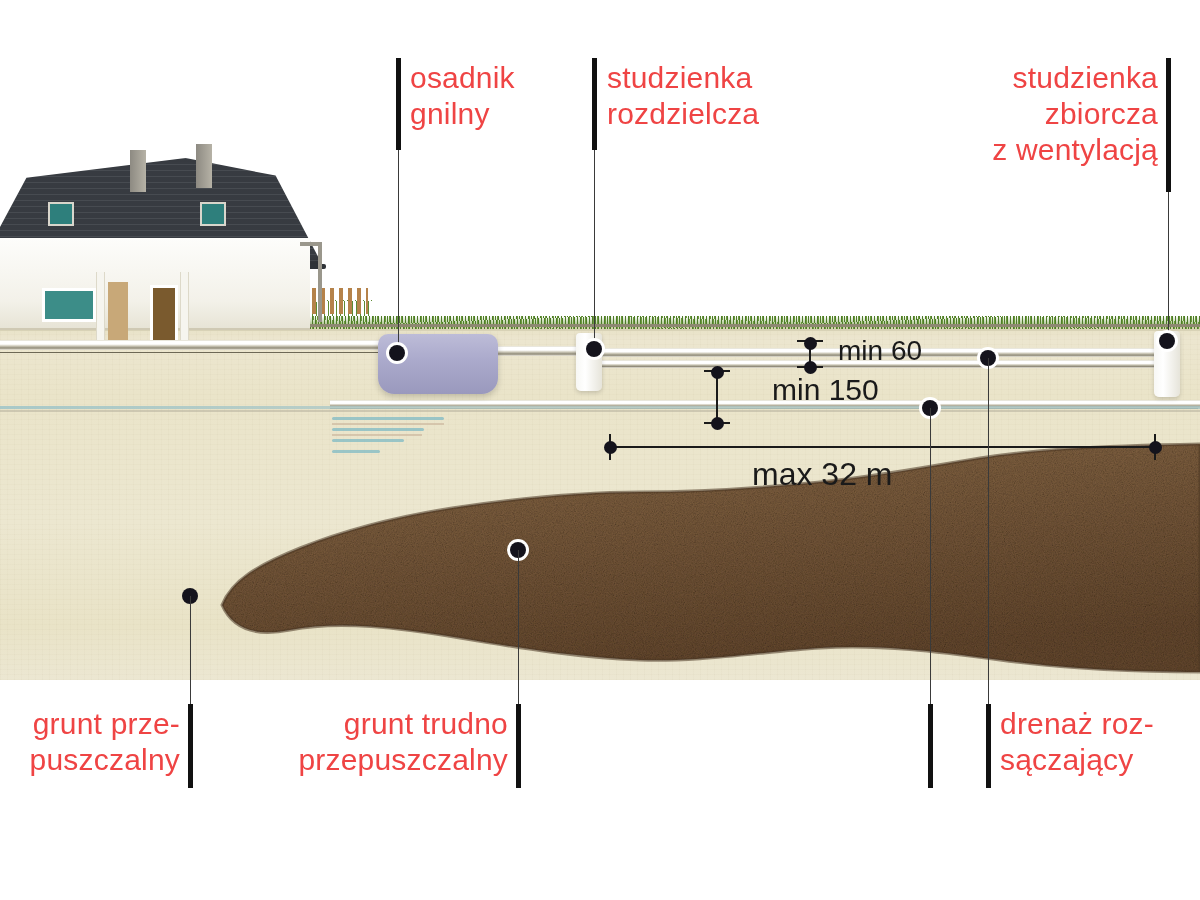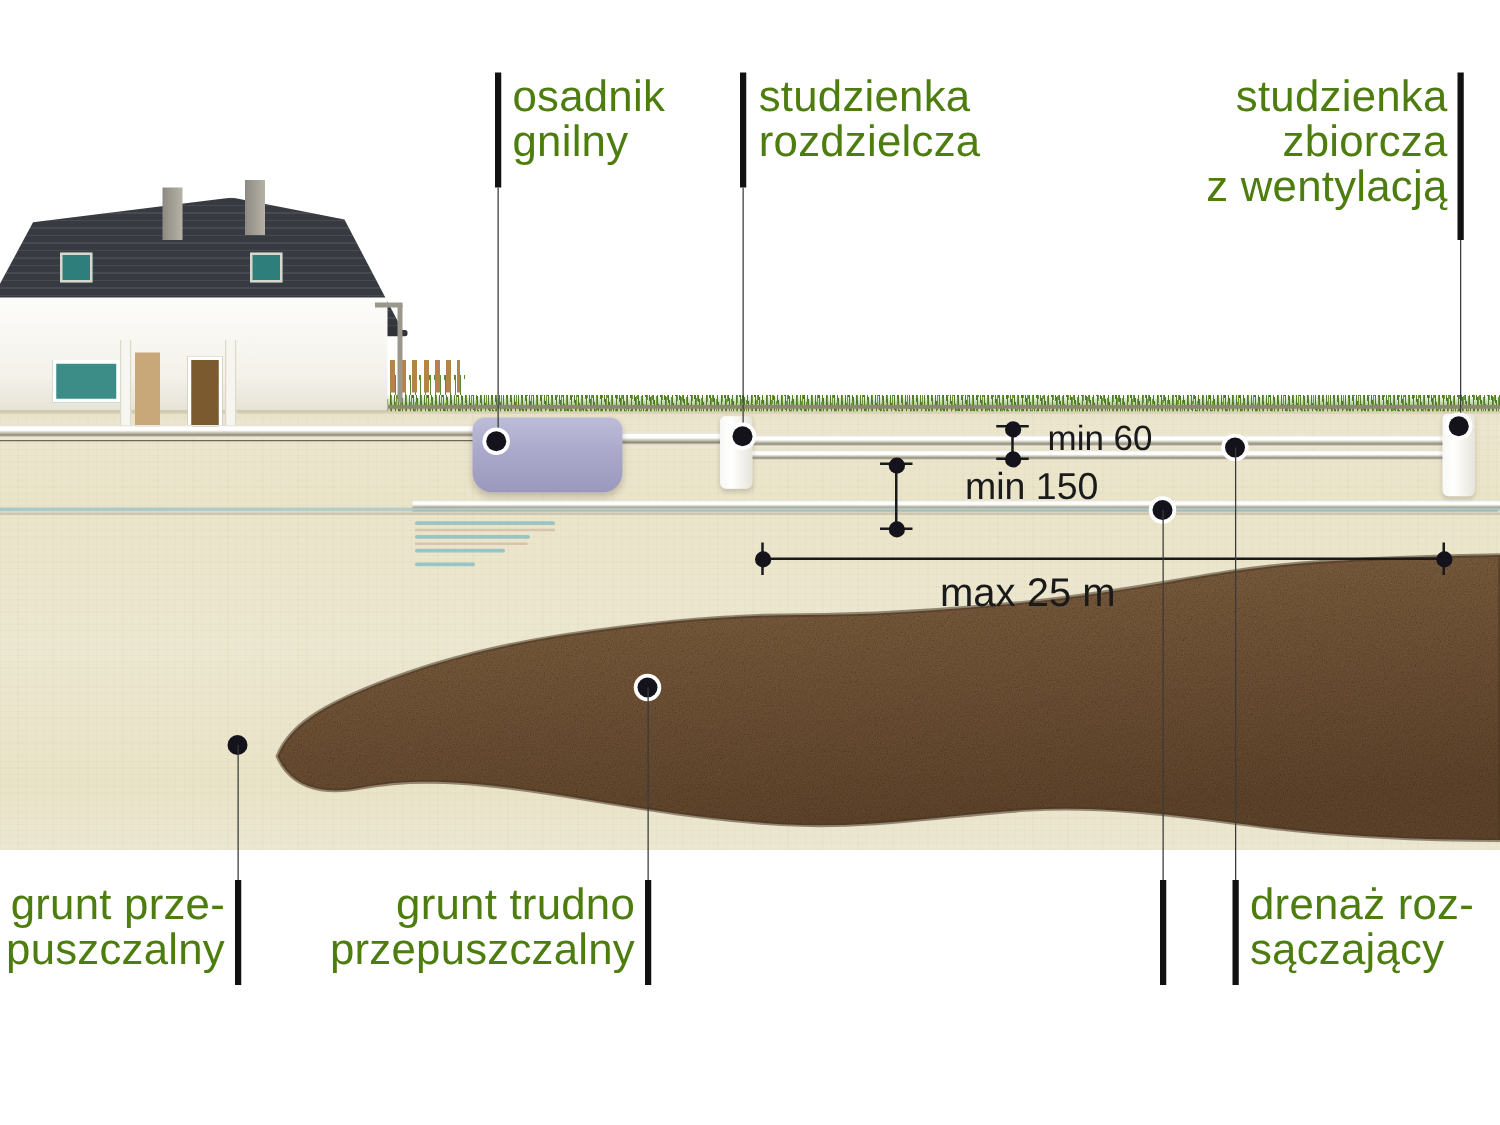--- a/index.html
+++ b/index.html
@@ -116,23 +116,23 @@
   
   .bar{position:absolute;background:#111111;width:5px;}
   .leader{position:absolute;background:#3a3a3a;width:1px;}
   .dot{
     position:absolute;width:16px;height:16px;border-radius:50%;
     background:#14131c;
   }
   .dot.ring{box-shadow:0 0 0 3px #ffffff;}
 
   .lbl{
-    position:absolute;color:#4d7c0f;
+    position:absolute;color:#ef4444;
     font-family:"Liberation Sans", sans-serif;
-    font-size:35px;line-height:36px;letter-spacing:.2px;
+    font-size:30px;line-height:36px;letter-spacing:.2px;
     white-space:pre-line;
   }
   .lbl.r{text-align:right;}
 
   
   .dim-v{position:absolute;width:2px;background:#1a1a1a;}
   .dim-h{position:absolute;height:2px;background:#1a1a1a;}
   .tick-h{position:absolute;height:2px;width:26px;background:#1a1a1a;}
   .tick-v{position:absolute;width:2px;height:26px;background:#1a1a1a;}
   .dimdot{position:absolute;width:13px;height:13px;border-radius:50%;background:#14131c;}
@@ -263,21 +263,21 @@
   <div class="tick-h" style="left:704px;top:422px;"></div>
   <div class="dimdot" style="left:711px;top:366px;"></div>
   <div class="dimdot" style="left:711px;top:417px;"></div>
   <div class="dim-txt" style="left:772px;top:373px;font-size:30px;">min 150</div>
 
   <div class="dim-h" style="left:610px;top:446px;width:546px;"></div>
   <div class="tick-v" style="left:609px;top:434px;"></div>
   <div class="tick-v" style="left:1154px;top:434px;"></div>
   <div class="dimdot" style="left:604px;top:441px;"></div>
   <div class="dimdot" style="left:1149px;top:441px;"></div>
-  <div class="dim-txt" style="left:752px;top:456px;font-size:32px;">max 25 m</div>
+  <div class="dim-txt" style="left:752px;top:456px;font-size:32px;">max 32 m</div>
 
   <div class="dot" style="left:182px;top:588px;"></div>
   <div class="leader" style="left:190px;top:596px;height:108px;"></div>
   <div class="bar" style="left:188px;top:704px;height:84px;"></div>
   <div class="lbl r" style="left:-30px;top:706px;width:210px;">grunt prze-
 puszczalny</div>
 
   <div class="dot ring" style="left:510px;top:542px;"></div>
   <div class="leader" style="left:518px;top:550px;height:154px;"></div>
   <div class="bar" style="left:516px;top:704px;height:84px;"></div>

